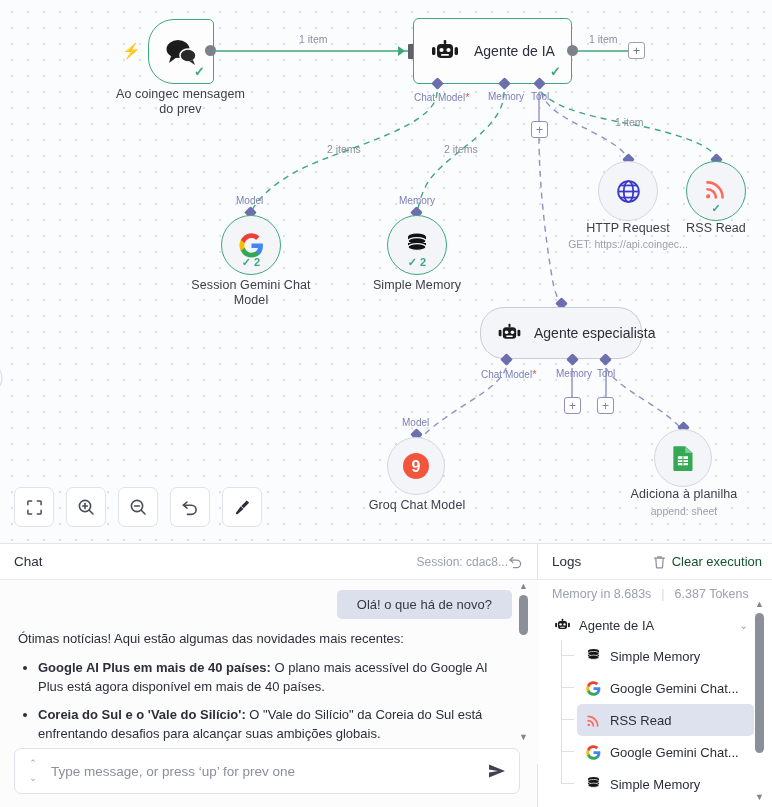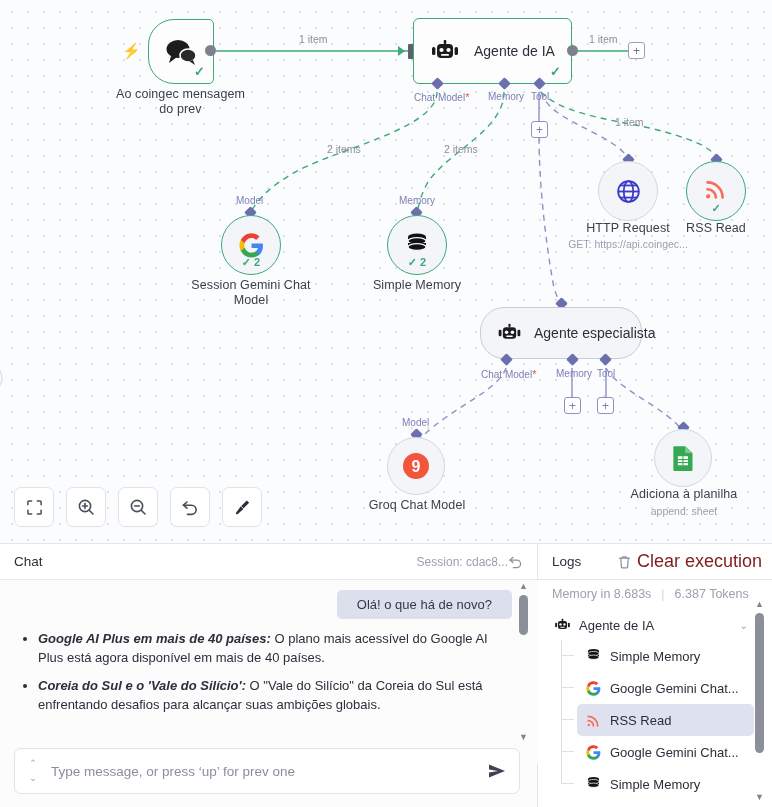--- a/index.html
+++ b/index.html
@@ -131,21 +131,21 @@
     float: right; clear: both; background: #dbe0ec; color: #353944;
     border-radius: 5px; padding: 7px 20px; font-size: 13px; max-width: 70%;
     margin-bottom: 10px;
   }
   .msg-bot {
     clear: both; color: #2b2f3a; font-size: 13px; line-height: 19px;
   }
   .msg-bot p { margin: 0 0 10px 0; }
   .msg-bot ul { margin: 0; padding-left: 20px; }
   .msg-bot li { margin-bottom: 9px; }
-  .msg-bot b { font-weight: 700; font-style: italic; }
+  .msg-bot b { font-weight: 700; }
 
   .vscroll {
     position: absolute; width: 13px; display: flex; flex-direction: column;
     align-items: center; justify-content: space-between;
   }
   .vscroll .arr { font-size: 9px; color: #808490; line-height: 1; }
   .vscroll .track { flex: 1; width: 13px; display: flex; justify-content: center; padding: 2px 0; }
   .vscroll .thumb { width: 9px; border-radius: 5px; background: #8b8f99; }
 
   #chat-input-wrap {
@@ -458,20 +458,21 @@
               <path d="M6 4 L2.4 7.2 L6 10.2"></path>
               <path d="M2.4 7.2 H10.5 a4.6 4.6 0 0 1 0 9.2 H6.5"></path>
             </svg>
           </span>
         </span>
       </div>
 
       <div id="chat-body">
         <div class="msg-user">Olá! o que há de novo?</div>
         <div class="msg-bot">
+          <p>Ótimas notícias! Aqui estão algumas das novidades mais recentes:</p>
           <ul>
             <li><b>Google AI Plus em mais de 40 países:</b><span> O plano mais acessível do Google AI Plus está agora disponível em mais de 40 países.</span></li>
             <li><b>Coreia do Sul e o 'Vale do Silício':</b><span> O "Vale do Silício" da Coreia do Sul está enfrentando desafios para alcançar suas ambições globais.</span></li>
           </ul>
         </div>
       </div>
 
       <div class="vscroll" style="right:7px; top:38px; height:160px;">
         <span class="arr">▲</span>
         <span class="track">
@@ -500,21 +501,21 @@
       <div class="panel-head" style="padding:0 10px 0 14px;">
         <span class="panel-title">Logs</span>
         <span class="head-right" style="gap:6px;">
           <span class="icon-btn">
             <svg width="13" height="14" viewBox="0 0 14 15" fill="none" stroke="#8b8f9c" stroke-width="1.3" stroke-linecap="round">
               <path d="M1.8 3.4 h10.4"></path>
                 <path d="M5.2 3.4 V2 h3.6 v1.4"></path>
               <path d="M3 3.4 l.7 9.6 a1 1 0 0 0 1 .9 h4.6 a1 1 0 0 0 1 -.9 l.7 -9.6"></path>
             </svg>
           </span>
-          <span class="session" style="color:#7f1d1d; font-size:18px;">Clear execution</span>
+          <span class="session" style="color:#14532d; font-size:13px;">Clear execution</span>
         </span>
       </div>
 
       <div id="logs-meta">
         <span>Memory in 8.683s</span>
         <span class="meta-sep">|</span>
         <span>6.387 Tokens</span>
       </div>
 
       <div id="logs-list">

